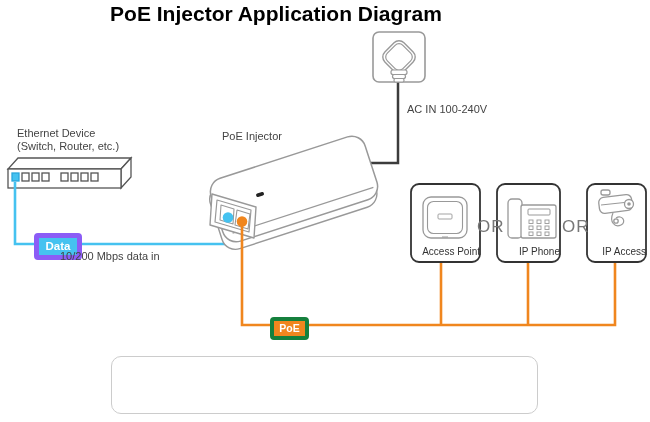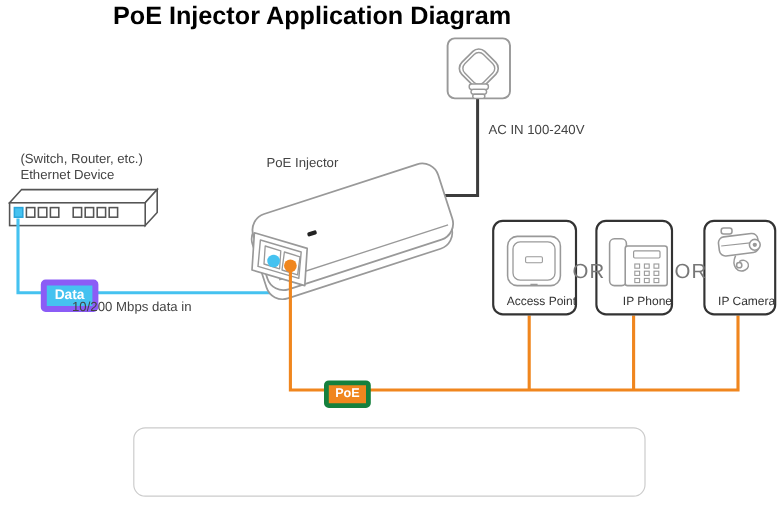--- a/index.html
+++ b/index.html
@@ -1,20 +1,20 @@
 <!DOCTYPE html>
 <html><head>
 <meta charset="utf-8">
 <style>
   html,body{margin:0;padding:0;background:#fff;}
   #stage{position:relative;width:650px;height:422px;background:#fff;overflow:hidden;
          font-family:"Liberation Sans", sans-serif;}
   .abs{position:absolute;}
   #diagram-svg{position:absolute;left:0;top:0;}
-  .title{top:2px;left:0;width:520px;text-align:center;font-size:21px;font-weight:bold;color:#000;}
+  .title{top:2px;left:0;width:520px;text-align:center;font-size:21px;font-weight:bold;color:#000;padding-left:16px;}
   .lbl{font-size:11px;color:#444;line-height:13px;}
   .cap{font-size:11px;color:#444;}
   .badge{color:#fff;font-weight:bold;text-align:center;border-radius:4px;}
   .badge-data{left:34px;top:233px;width:38px;height:17px;font-size:11.5px;line-height:17px;border:5px solid #8b5cf6;}
   .badge-poe{left:270px;top:317px;width:31px;height:15px;font-size:10.5px;line-height:15px;border:4px solid #15803d;}
   .dev-label{font-size:10px;color:#333;text-align:right;}
   .or{font-size:17px;color:#777;letter-spacing:1px;}
   .legend-box{left:111px;top:356px;width:425px;height:56px;border:1.5px solid #ccc;border-radius:10px;background:#fff;}
 </style>
 </head>
@@ -110,36 +110,36 @@
       <circle cx="629" cy="204" r="1.8" fill="#999" stroke="none"></circle>
       <rect x="601" y="190" width="9" height="5" rx="2"></rect>
       <path d="M613,213 C609,222 615,228 621,225 C627,222 622,214 616,218" fill="none" stroke-width="1.2"></path>
       <circle cx="616" cy="221" r="2.2"></circle>
     </g>
   </svg>
 
   <div class="abs title">PoE Injector Application Diagram</div>
 
   <div class="abs lbl" style="left:17px;top:127px;">
+    <div>Ethernet Device</div>
     <div>(Switch, Router, etc.)</div>
-    <div>Ethernet Device</div>
   </div>
 
   <div class="abs lbl" style="left:222px;top:130px;">PoE Injector</div>
 
   <div class="abs cap" style="left:407px;top:103px;">AC IN 100-240V</div>
 
   <div class="abs badge badge-data" style="background: rgb(69, 194, 240);">Data</div>
   <div class="abs cap" style="left:60px;top:250px;">10/200 Mbps data in</div>
 
   <div class="abs badge badge-poe" style="background: rgb(240, 134, 30);">PoE</div>
 
   <div class="abs dev-label" style="left:411px;top:246px;width:69px;">Access Point</div>
   <div class="abs dev-label" style="left:497px;top:246px;width:63px;">IP Phone</div>
-  <div class="abs dev-label" style="left:587px;top:246px;width:59px;">IP Camera</div>
+  <div class="abs dev-label" style="left:587px;top:246px;width:59px;">IP Access</div>
 
   <div class="abs or" style="left:477px;top:217px;width:22px;text-align:center;">OR</div>
   <div class="abs or" style="left:562px;top:217px;width:22px;text-align:center;">OR</div>
 
   <div class="abs legend-box">
     
     
     
     
     

